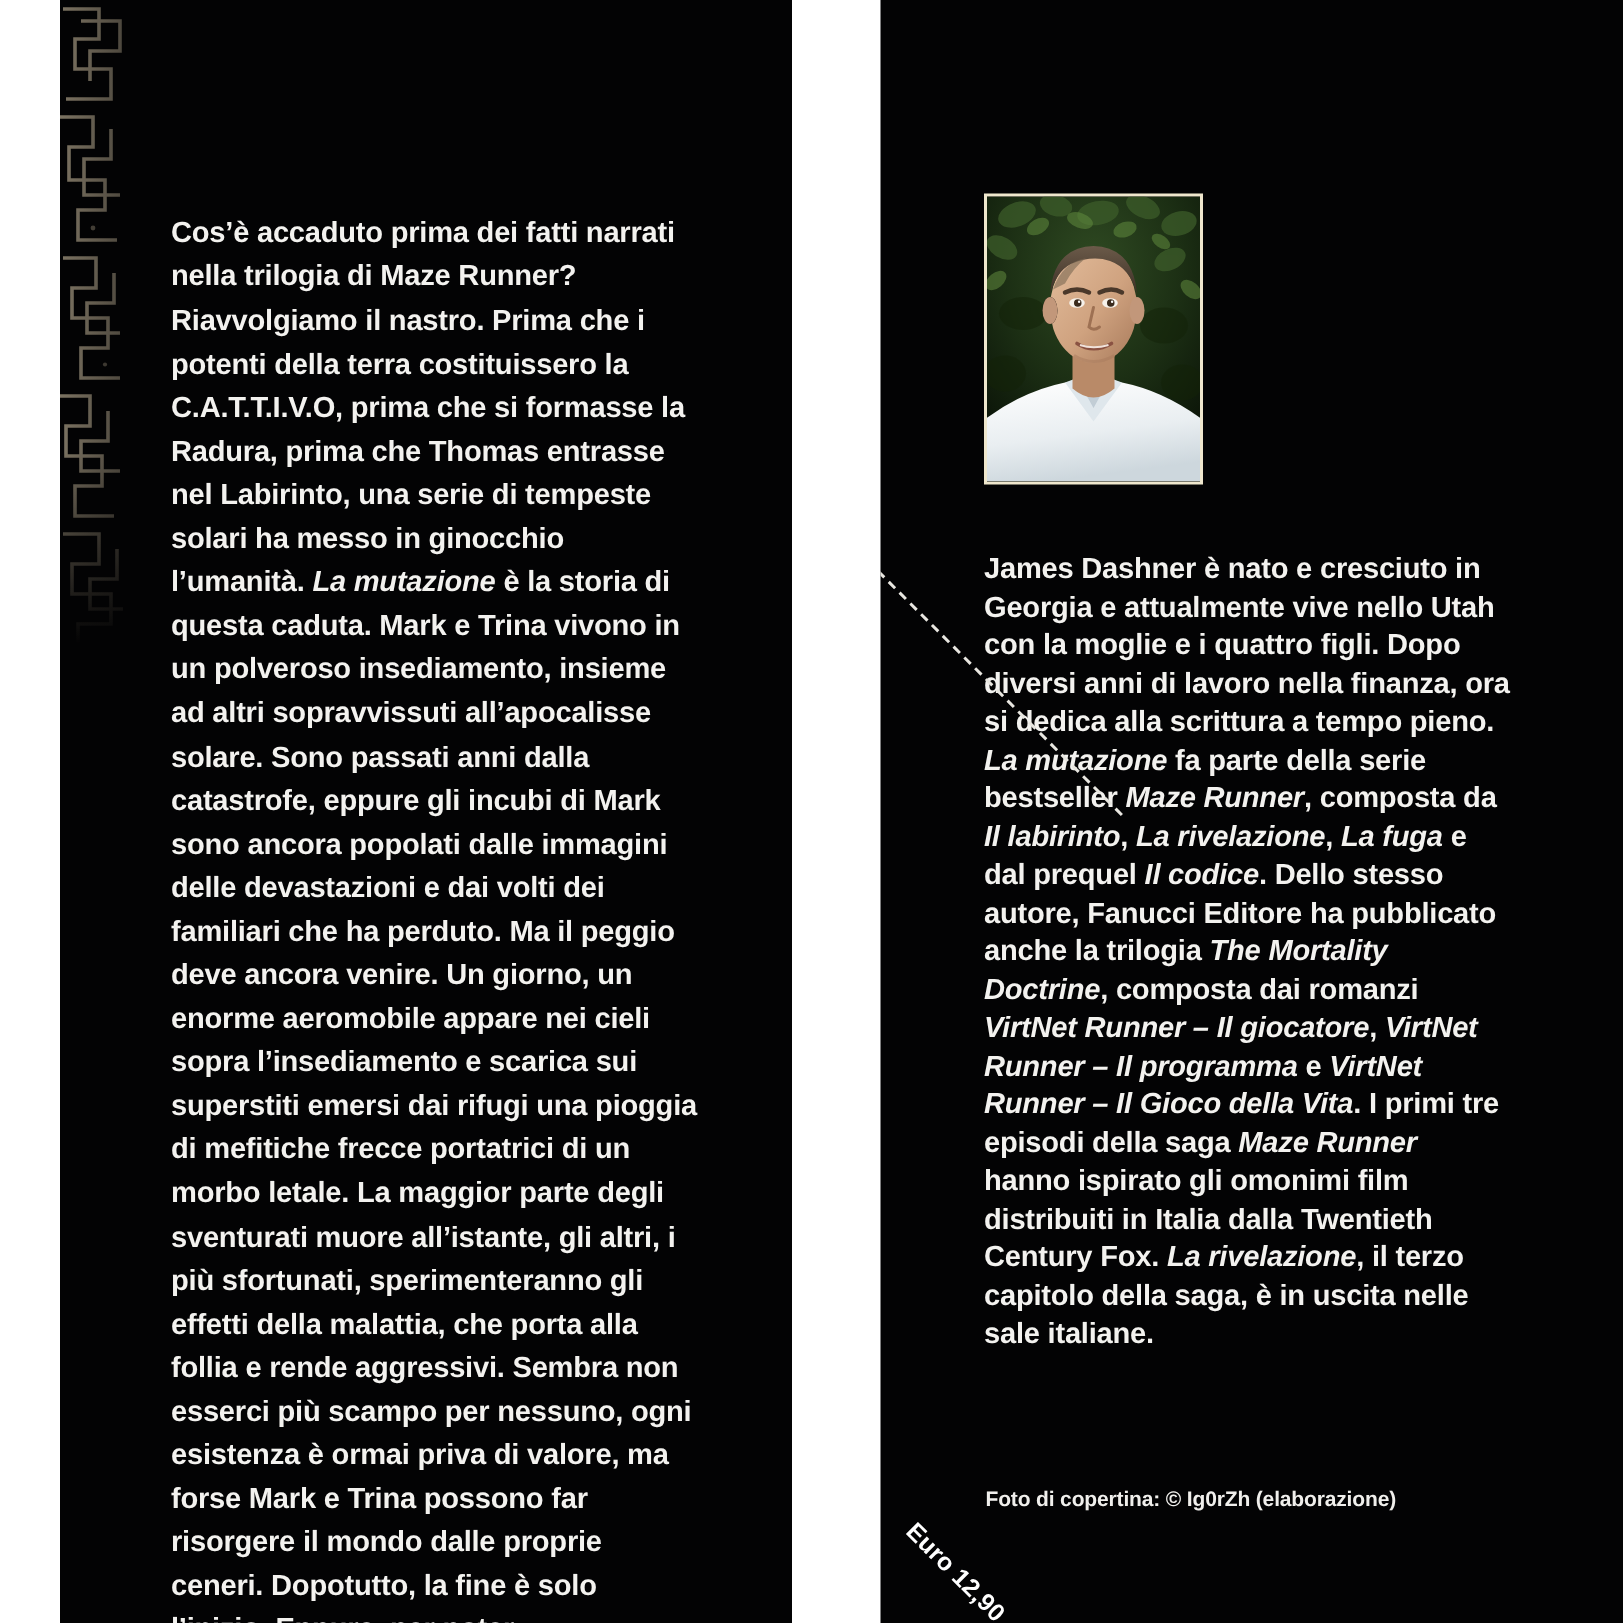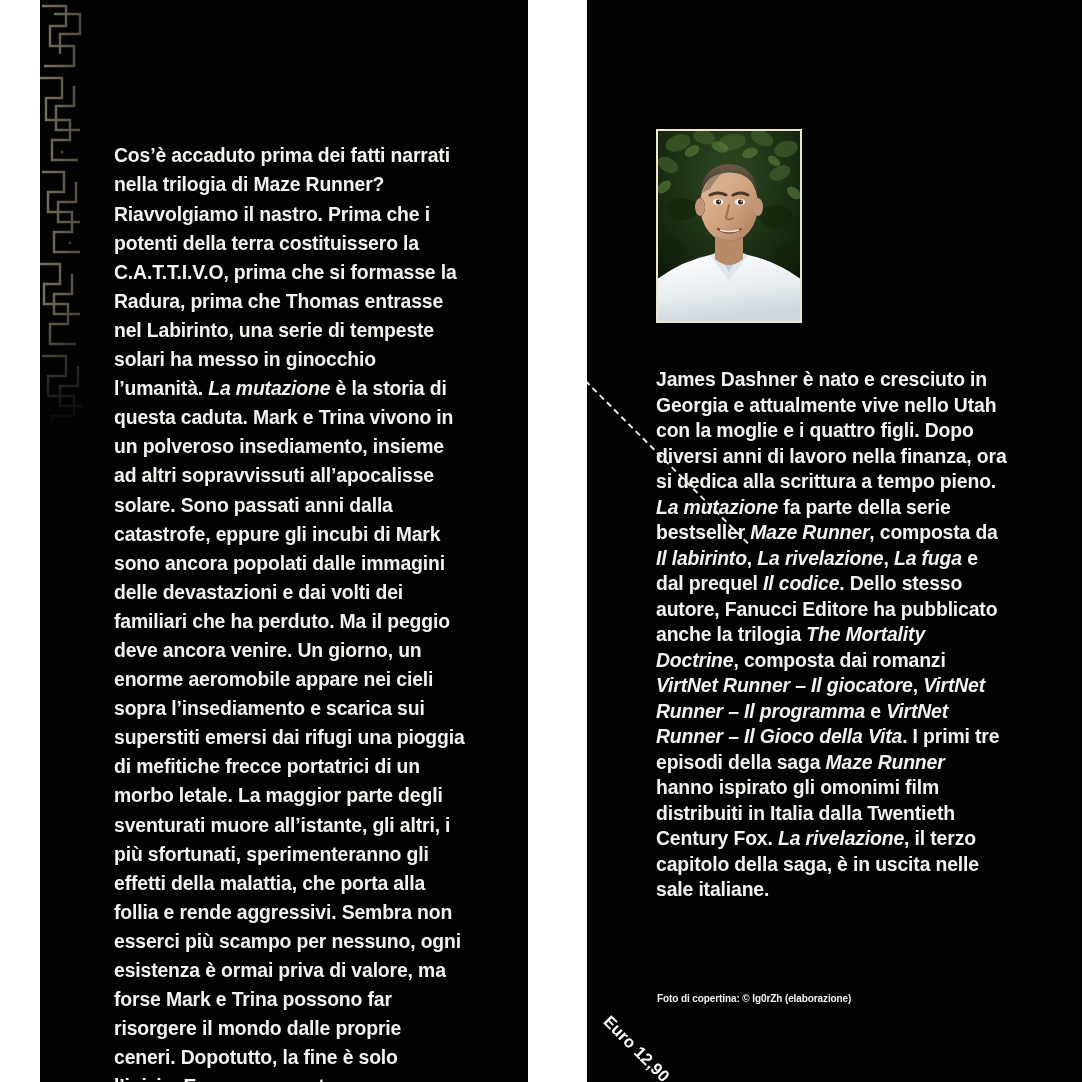--- a/index.html
+++ b/index.html
@@ -103,21 +103,21 @@
     font-weight: 600;
   }
   #bio em { font-style: italic; font-weight: 600; }
 
   
   #photo-credit {
     position: absolute;
     left: 70px;
     top: 991px;
     color: #f0efec;
-    font-size: 10px;
+    font-size: 14px;
     line-height: 16px;
     letter-spacing: -0.1px;
     white-space: nowrap;
     font-weight: 600;
   }
 
   
   #dashed-diagonal {
     position: absolute;
     left: -1px;

